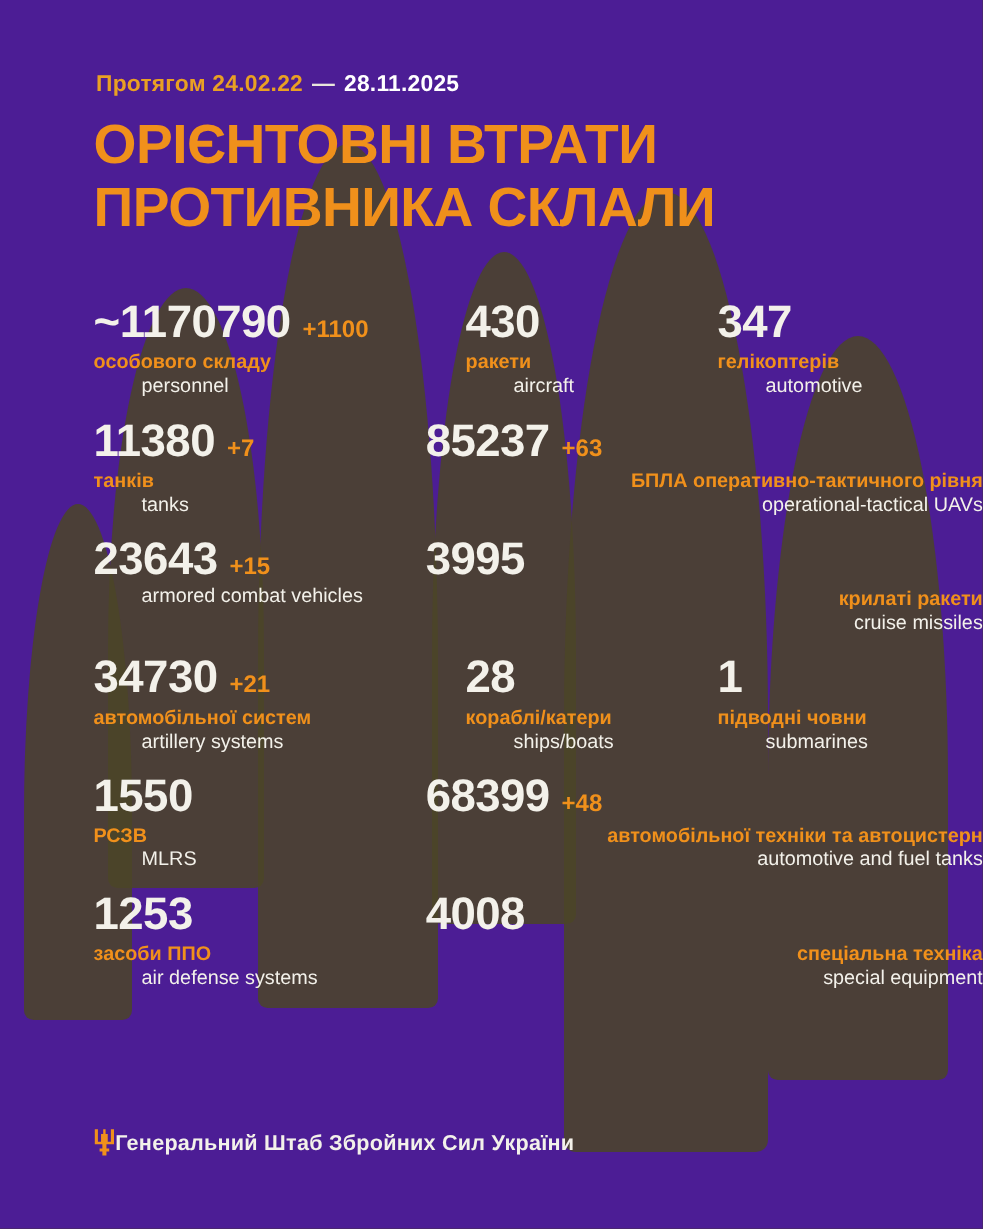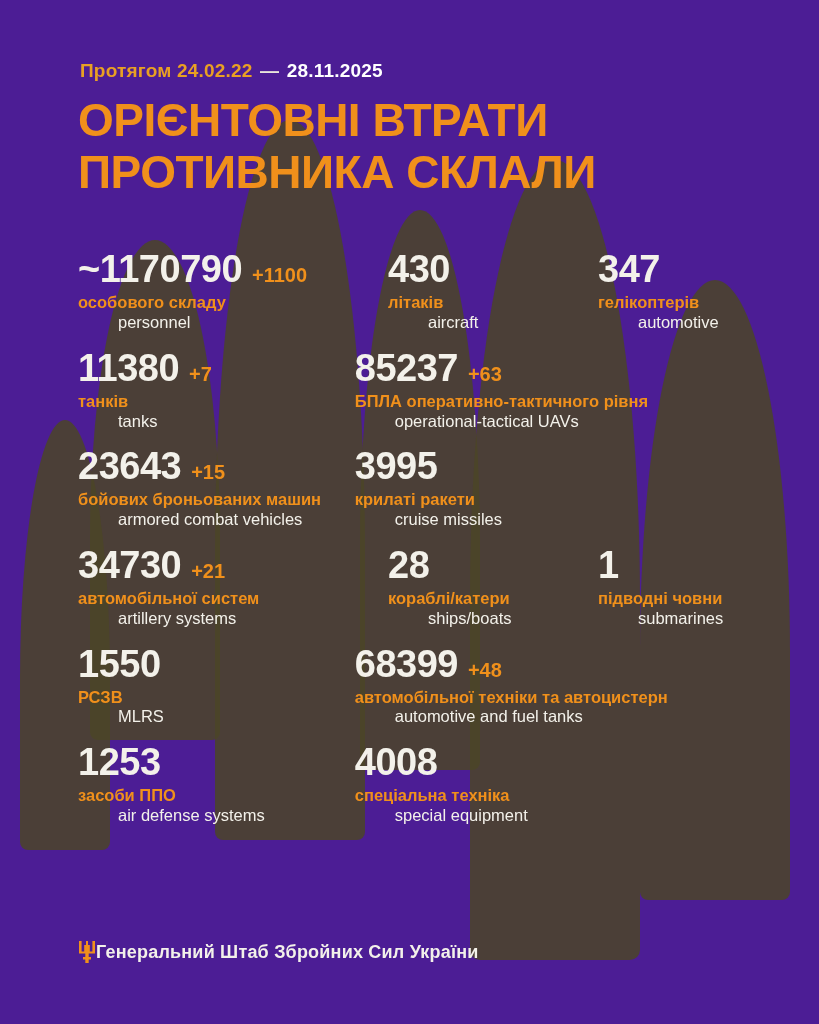--- a/index.html
+++ b/index.html
@@ -83,21 +83,21 @@
     padding-left: 78px;
     box-sizing: border-box;
     margin-bottom: 16px;
   }
   .cell {
     box-sizing: border-box;
   }
   .col-a { width: 310px; }
   .col-b { width: 210px; }
   .col-c { width: 210px; }
-  .col-wide { width: 520px; }
+  .col-wide { width: 520px; text-align: right; }
 
   .num-line {
     display: flex;
     align-items: baseline;
     gap: 10px;
     white-space: nowrap;
   }
   .num {
     color: #f3f1ea;
     font-size: 38px;
@@ -185,21 +185,21 @@
             <span class="delta">+1100</span>
           </div>
           <div class="label-ua">особового складу</div>
           <div class="label-en">personnel</div>
         </div>
         <div class="cell col-b">
           <div class="num-line">
             <span class="num">430</span>
             <span class="delta"></span>
           </div>
-          <div class="label-ua">літаків</div>
+          <div class="label-ua">ракети</div>
           <div class="label-en">aircraft</div>
         </div>
         <div class="cell col-c">
           <div class="num-line">
             <span class="num">347</span>
             <span class="delta"></span>
           </div>
           <div class="label-ua">гелікоптерів</div>
           <div class="label-en">automotive</div>
         </div>
@@ -223,21 +223,20 @@
           <div class="label-en">operational-tactical UAVs</div>
         </div>
       </div>
 
       <div class="row">
         <div class="cell col-a">
           <div class="num-line">
             <span class="num">23643</span>
             <span class="delta">+15</span>
           </div>
-          <div class="label-ua">бойових броньованих машин</div>
           <div class="label-en">armored combat vehicles</div>
         </div>
         <div class="cell col-wide">
           <div class="num-line">
             <span class="num">3995</span>
             <span class="delta"></span>
           </div>
           <div class="label-ua">крилаті ракети</div>
           <div class="label-en">cruise missiles</div>
         </div>

